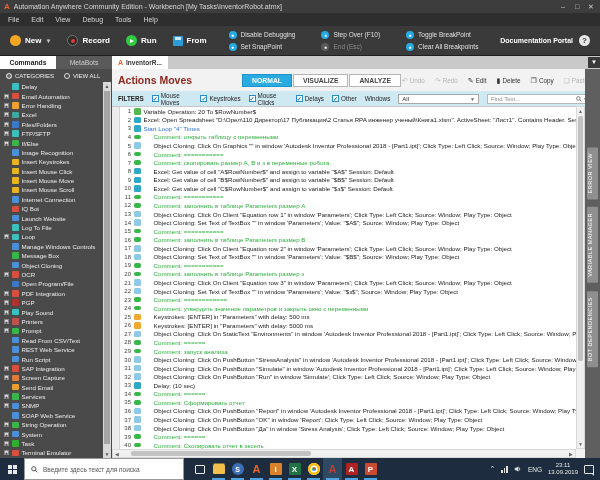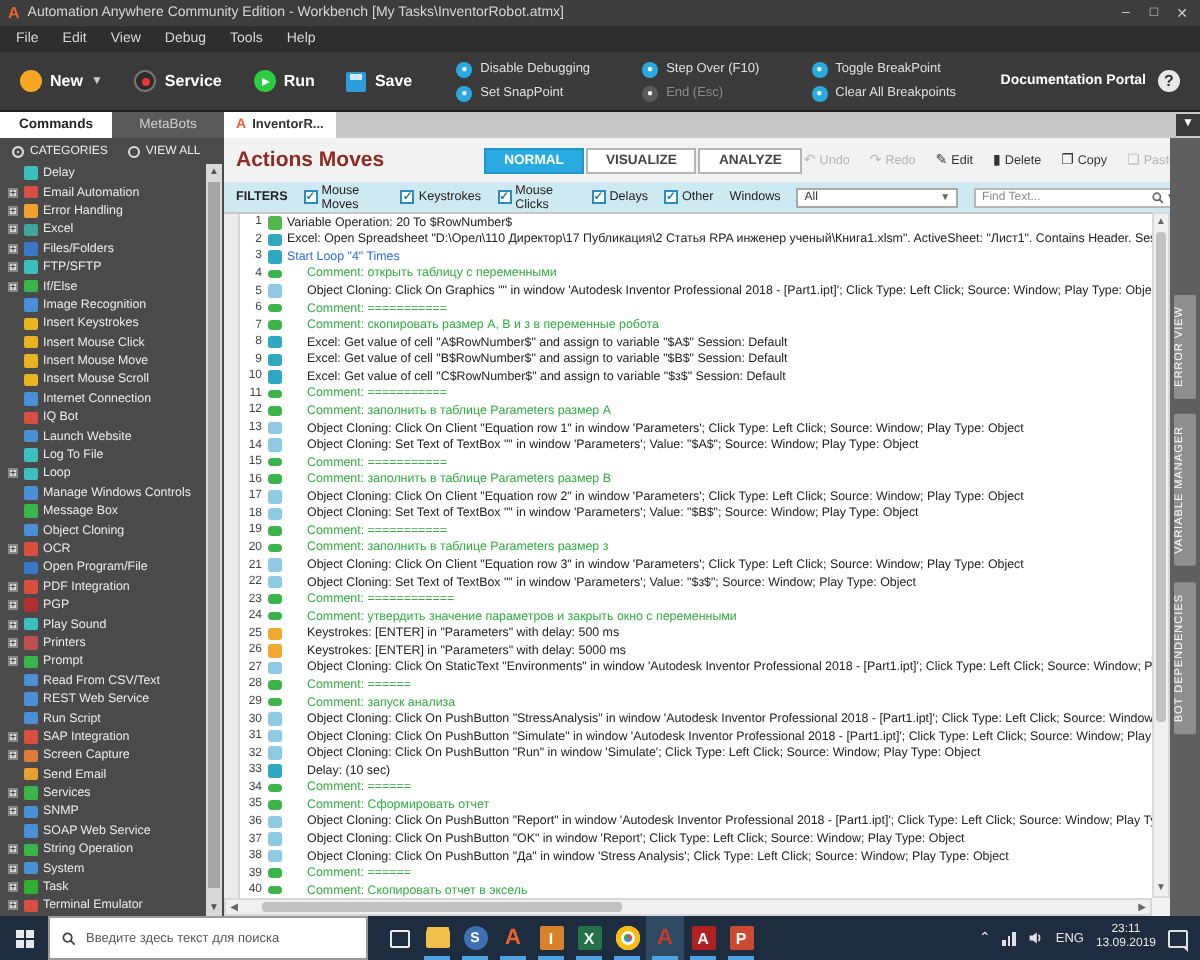--- a/index.html
+++ b/index.html
@@ -145,31 +145,31 @@
 <div id="toolbar">
   <span class="tbtn">
     <span class="cicon" style="background:#f5a623"></span>
     <span>New</span>
     <span class="caret">▼</span>
   </span>
   <span class="tbtn">
     <span class="cicon" style="background:#2b2b2b;border:1px solid #777;position:relative">
         <i style="position:absolute;inset:2.5px;border-radius:50%;background:#e33"></i>
       </span>
-    <span>Service</span>
+    <span>Record</span>
   </span>
   <span class="tbtn">
     <span class="cicon" style="background:#2ecc40;display:flex;align-items:center;justify-content:center">
         <i class="play-tri"></i>
       </span>
     <span>Run</span>
   </span>
   <span class="tbtn">
     <span class="floppy"></span>
-    <span>Save</span>
+    <span>From</span>
   </span>
   <div id="dbggrid">
       <span class="dbg">
         <span class="ico">●</span>
         <span>Disable Debugging</span>
       </span>
       <span class="dbg">
         <span class="ico">●</span>
         <span>Step Over (F10)</span>
       </span>

